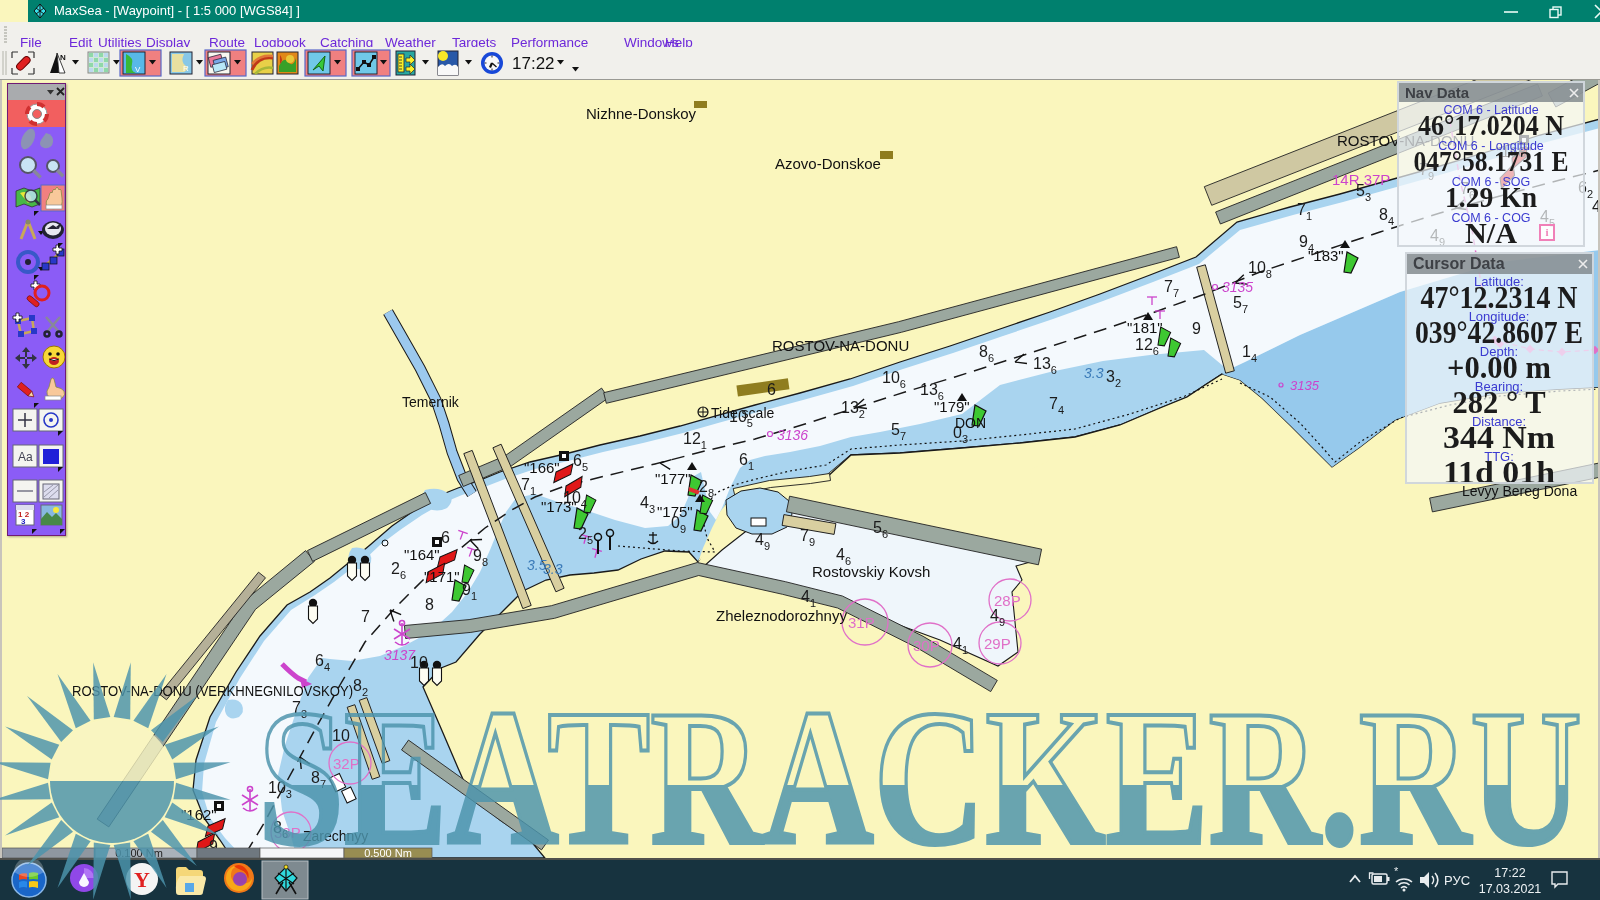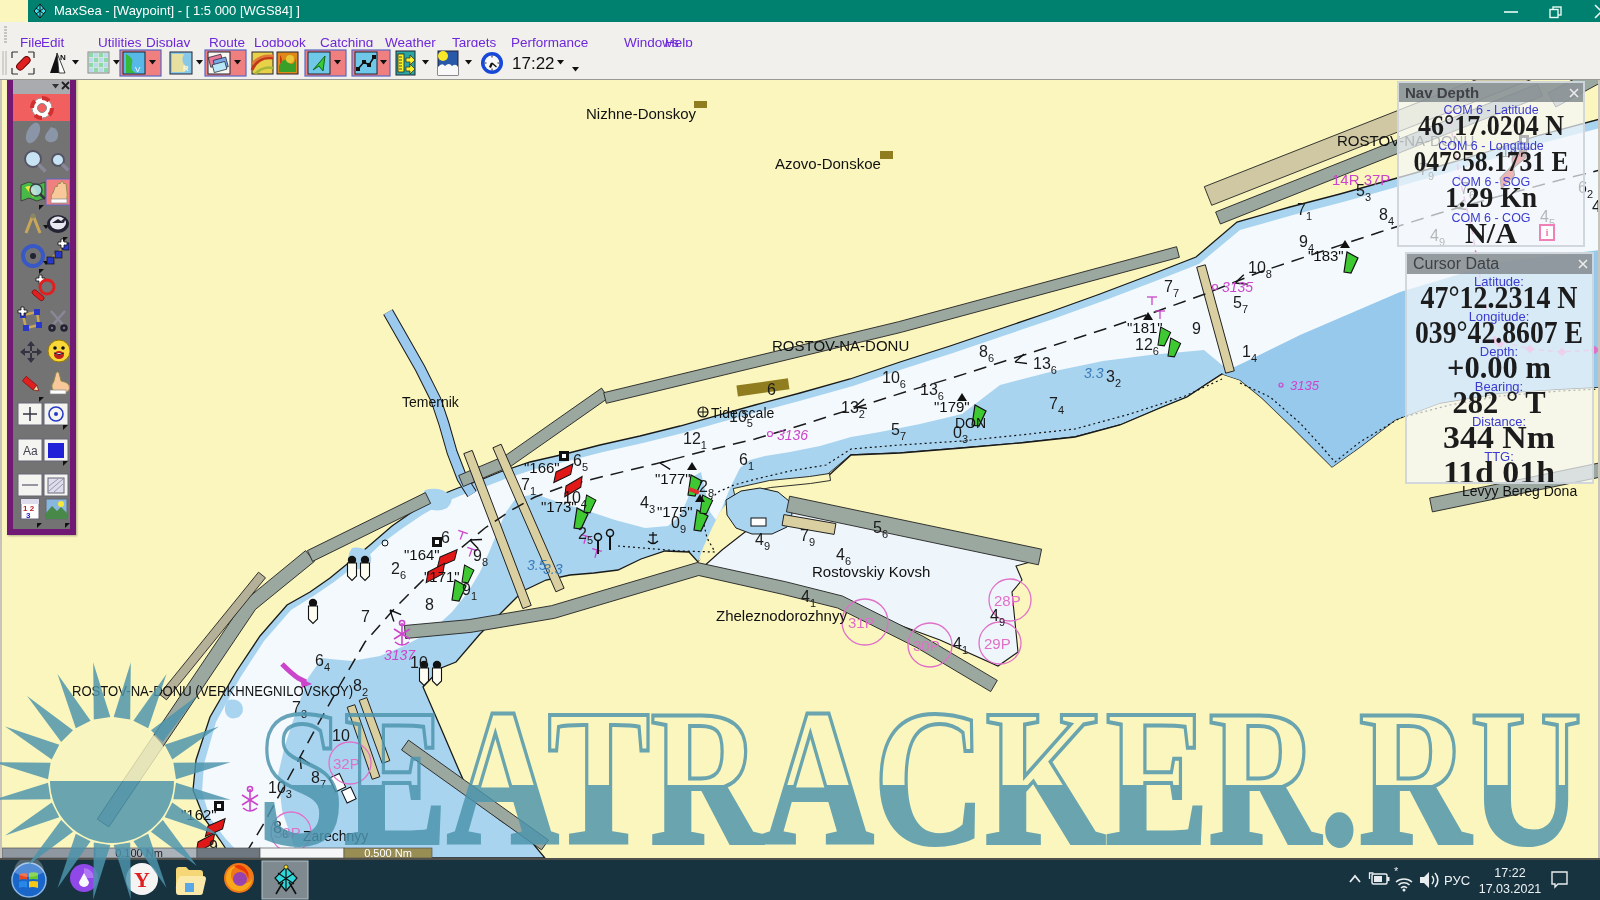--- a/index.html
+++ b/index.html
@@ -332,21 +332,21 @@
   <rect x="55" y="7" width="8" height="8" fill="none" stroke="#eafaf6" stroke-width="1.4"></rect>
   <rect x="52" y="9.5" width="8" height="8" fill="#00806e" stroke="#eafaf6" stroke-width="1.4"></rect>
   <path d="M97,5 L110,18 M110,5 L97,18" stroke="#eafaf6" stroke-width="1.6"></path>
  </svg>
 </div>
 <div id="menubar">
 <svg class="abs" style="left:2px;top:4px" width="8" height="18">
       <path d="M2,1 h3 M2,4 h3 M2,7 h3 M2,10 h3 M2,13 h3 M2,16 h3" stroke="#b8b8b0" stroke-width="1.5"></path>
     </svg>
 <span class="menu" style="left:20px"><u>F</u>ile</span>
-<span class="menu" style="left:41px"><u>E</u>dit</span>
+<span class="menu" style="left:69px"><u>E</u>dit</span>
 <span class="menu" style="left:98px"><u>U</u>tilities</span>
 <span class="menu" style="left:146px"><u>D</u>isplay</span>
 <span class="menu" style="left:209px"><u>R</u>oute</span>
 <span class="menu" style="left:254px"><u>L</u>ogbook</span>
 <span class="menu" style="left:320px"><u>C</u>atching</span>
 <span class="menu" style="left:385px"><u>W</u>eather</span>
 <span class="menu" style="left:452px"><u>T</u>argets</span>
 <span class="menu" style="left:511px"><u>P</u>erformance</span>
 <span class="menu" style="left:624px">W<u>i</u>ndows</span>
 <span class="menu" style="left:665px"><u>H</u>elp</span>
@@ -461,21 +461,21 @@
           <line x1="16.5" y1="12" x2="18.5" y2="12"></line>
         </g>
         <line x1="11" y1="12" x2="9" y2="16.5" stroke="#111" stroke-width="2.2"></line>
         <line x1="11" y1="12" x2="15.5" y2="16" stroke="#111" stroke-width="1.4"></line>
       </g>
 <text x="512" y="22" font-size="17" fill="#111" font-family="Liberation Sans, sans-serif">17:22</text>
 <path d="M557,13 l7,0 l-3.5,4.5 z" fill="#111"></path>
 <path d="M572,20 l7,0 l-3.5,4.5 z" fill="#111"></path>
 </svg>
   </div>
-<div class="abs" style="left:7px;top:72px;width:57px;height:451px;background:#737373;border:6px solid #701a75;box-shadow:1px 1px 2px rgba(0,0,0,0.3);">
+<div class="abs" style="left:7px;top:83px;width:57px;height:451px;background:#8b5cf6;border:1px solid #701a75;box-shadow:1px 1px 2px rgba(0,0,0,0.3);">
 <div class="abs" style="left:0;top:0;width:57px;height:16px;background:#a9abae;">
       <svg class="abs" style="left:38px;top:4px" width="20" height="10">
         <path d="M1,2 l7,0 l-3.5,4.5 z" fill="#333"></path>
       </svg>
       <svg class="abs" style="left:47px;top:2px" width="12" height="12">
         <path d="M2,2 L9,9 M9,2 L2,9" stroke="#222" stroke-width="1.8"></path>
       </svg>
     </div>
 <div class="abs" style="left:0;top:16px;width:57px;height:27px;background:#f25f5f;">
       <svg class="abs" style="left:17px;top:2px" width="24" height="24" viewBox="0 0 24 24">
@@ -641,40 +641,40 @@
   </g>
  </g>
  <path d="M50,781 a62,62 0 0 1 124,0 z" fill="#f9f5c2" opacity="0.95"></path>
  <text x="920" y="843" textLength="1324" lengthAdjust="spacingAndGlyphs" text-anchor="middle" font-family="'Liberation Serif',serif" font-weight="bold" font-size="194" fill="none" stroke="#4d94ac" stroke-width="4" clip-path="url(#wmtop)">SEATRACKER.RU</text>
  <text x="920" y="843" textLength="1324" lengthAdjust="spacingAndGlyphs" text-anchor="middle" font-family="'Liberation Serif',serif" font-weight="bold" font-size="194" fill="#4d94ac" stroke="#4d94ac" stroke-width="4" clip-path="url(#wmbot)">SEATRACKER.RU</text>
 </g>
 </svg>
 <div class="abs" style="z-index:45;left:0;top:0;width:1600px;height:900px;pointer-events:none;">
 <div class="abs" style="left:1397px;top:81px;width:188px;height:166px;border:2px solid rgba(205,212,218,0.9);background:rgba(243,248,251,0.70);box-sizing:border-box;">
 <div class="abs" style="left:0;top:0;width:184px;height:19px;background:rgba(125,132,138,0.80);">
-<span style="position:absolute;left:6px;top:1px;color:#3e4146;font-weight:bold;font-size:15px;">Nav Depth</span>
+<span style="position:absolute;left:6px;top:1px;color:#3e4146;font-weight:bold;font-size:15px;">Nav Data</span>
 <svg class="abs" style="left:170px;top:5px" width="10" height="10">
           <path d="M1,1 L9,9 M9,1 L1,9" stroke="#ececec" stroke-width="1.6"></path>
         </svg>
       </div>
 <svg class="abs" style="left:0;top:19px" width="184" height="143" viewBox="0 0 184 143">
 <text x="92" y="12" text-anchor="middle" font-size="12.5" fill="#3b3bd0" font-family="Liberation Sans, sans-serif">COM 6 - Latitude</text>
 <text x="92" y="33" text-anchor="middle" font-size="29" font-weight="bold" fill="#1c1c1c" font-family="Liberation Serif, serif" textLength="146" lengthAdjust="spacingAndGlyphs">46°17.0204 N</text>
 <text x="92" y="48" text-anchor="middle" font-size="12.5" fill="#3b3bd0" font-family="Liberation Sans, sans-serif">COM 6 - Longitude</text>
 <text x="92" y="69" text-anchor="middle" font-size="29" font-weight="bold" fill="#1c1c1c" font-family="Liberation Serif, serif" textLength="155" lengthAdjust="spacingAndGlyphs">047°58.1731 E</text>
 <text x="92" y="84" text-anchor="middle" font-size="12.5" fill="#3b3bd0" font-family="Liberation Sans, sans-serif">COM 6 - SOG</text>
 <text x="92" y="105" text-anchor="middle" font-size="29" font-weight="bold" fill="#1c1c1c" font-family="Liberation Serif, serif" textLength="92" lengthAdjust="spacingAndGlyphs">1.29 Kn</text>
 <text x="92" y="120" text-anchor="middle" font-size="12.5" fill="#3b3bd0" font-family="Liberation Sans, sans-serif">COM 6 - COG</text>
 <text x="92" y="141" text-anchor="middle" font-size="29" font-weight="bold" fill="#1c1c1c" font-family="Liberation Serif, serif" textLength="52" lengthAdjust="spacingAndGlyphs">N/A</text>
 </svg>
 <div class="abs" style="left:140px;top:141px;width:12px;height:13px;border:2px solid #f080b8;background:rgba(255,255,255,0.8);color:#f080b8;font-weight:bold;font-size:11px;text-align:center;line-height:13px;font-family:'Liberation Serif',serif;">i</div>
 </div>
 <div class="abs" style="left:1405px;top:252px;width:189px;height:232px;border:2px solid rgba(205,212,218,0.9);background:rgba(243,248,251,0.70);box-sizing:border-box;">
 <div class="abs" style="left:0;top:0;width:185px;height:20px;background:rgba(125,132,138,0.80);">
-<span style="position:absolute;left:6px;top:1px;color:#3e4146;font-weight:normal;font-size:16px;">Cursor Data</span>
+<span style="position:absolute;left:6px;top:1px;color:#3e4146;font-weight:bold;font-size:16px;">Cursor Data</span>
 <svg class="abs" style="left:171px;top:5px" width="10" height="10">
           <path d="M1,1 L9,9 M9,1 L1,9" stroke="#ececec" stroke-width="1.6"></path>
         </svg>
       </div>
 <svg class="abs" style="left:0;top:20px" width="185" height="208" viewBox="0 0 185 208">
 <text x="92" y="12" text-anchor="middle" font-size="13" fill="#3b3bd0" font-family="Liberation Sans, sans-serif">Latitude:</text>
 <text x="92" y="34" text-anchor="middle" font-size="31" font-weight="bold" fill="#1c1c1c" font-family="Liberation Serif, serif" textLength="157" lengthAdjust="spacingAndGlyphs">47°12.2314 N</text>
 <text x="92" y="47" text-anchor="middle" font-size="13" fill="#3b3bd0" font-family="Liberation Sans, sans-serif">Longitude:</text>
 <text x="92" y="69" text-anchor="middle" font-size="31" font-weight="bold" fill="#1c1c1c" font-family="Liberation Serif, serif" textLength="168" lengthAdjust="spacingAndGlyphs">039°42.8607 E</text>
 <text x="92" y="82" text-anchor="middle" font-size="13" fill="#3b3bd0" font-family="Liberation Sans, sans-serif">Depth:</text>

